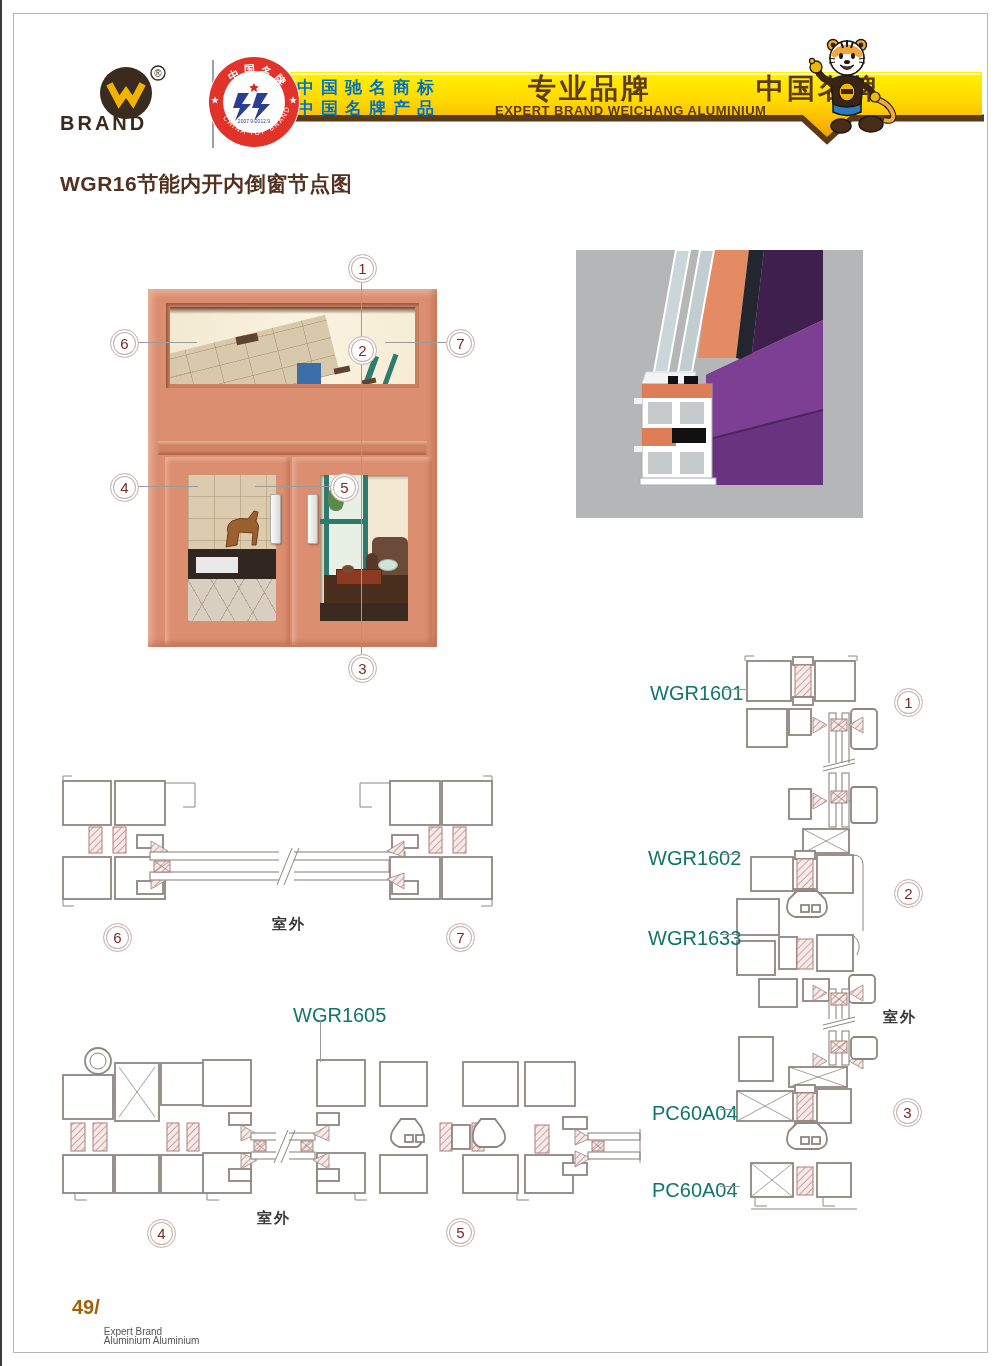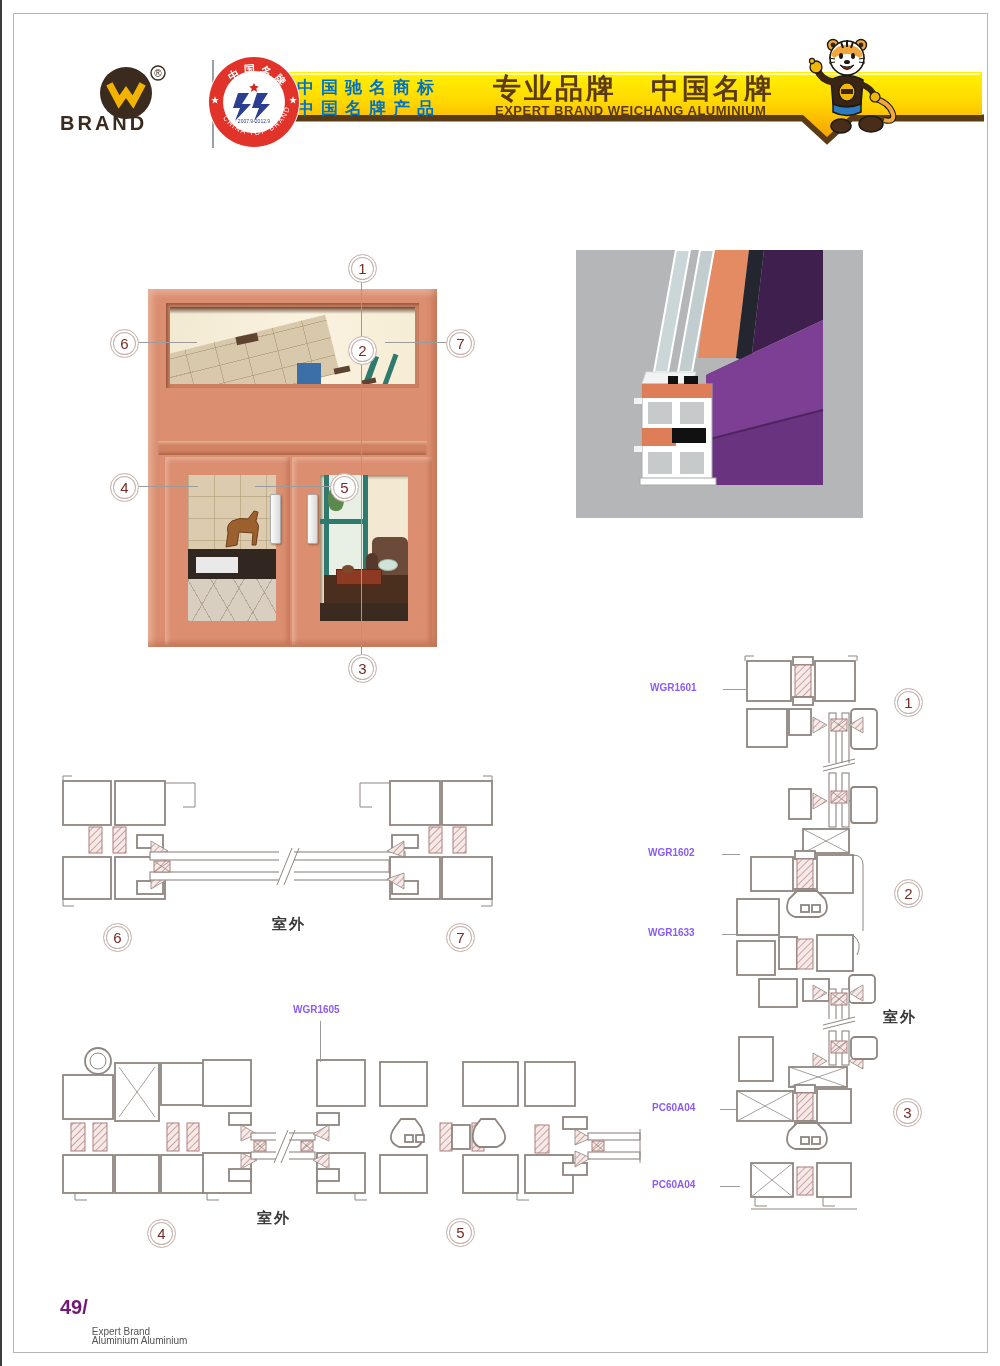--- a/index.html
+++ b/index.html
@@ -7,21 +7,21 @@
         font-family:"Liberation Sans","DejaVu Sans",sans-serif;}
   .edge-left{position:absolute;left:0;top:0;width:2px;height:1366px;background:#3c3c3c;}
   .page-border{position:absolute;left:13px;top:13px;width:973px;height:1338px;border:1px solid #b5b5b5;pointer-events:none;}
   .abs{position:absolute;}
   
   .brand-text{position:absolute;left:60px;top:112px;width:140px;font-size:20px;font-weight:bold;
               letter-spacing:3px;color:#3B2A1E;}
   .divider{position:absolute;left:212px;top:60px;width:2px;height:88px;background:#9aa0a3;}
   .blue-line{position:absolute;font-size:17px;font-weight:bold;letter-spacing:7px;color:#0072C6;white-space:nowrap;}
   .cn-slogan{position:absolute;left:493px;top:70px;font-size:28px;font-weight:bold;color:#5B3A16;white-space:nowrap;}
-  .cn-slogan span{letter-spacing:3px;}
+  .cn-slogan span{letter-spacing:3px;margin-left:35px;}
   .cn-gap{display:inline-block;width:34px;}
   .en-slogan{position:absolute;left:495px;top:103px;font-size:13px;font-weight:bold;letter-spacing:.5px;color:#5B3A16;white-space:nowrap;}
   
   .page-title{position:absolute;left:60px;top:170px;font-size:21px;font-weight:bold;color:#53301F;letter-spacing:.5px;}
   
   .win{position:absolute;left:148px;top:289px;width:289px;height:358px;background:#DB8E70;
        box-shadow:inset -3px -3px 7px rgba(140,60,30,.40), inset 3px 3px 7px rgba(255,230,214,.55);}
   .win .transom{position:absolute;left:18px;top:14px;width:253px;height:85px;background:#C97F60;
        box-shadow:inset 2px 2px 3px rgba(90,40,20,.45);}
   .win .tglass{position:absolute;left:4px;top:4px;width:245px;height:77px;overflow:hidden;
@@ -42,25 +42,25 @@
           border:1px solid #aaa;border-radius:2px;box-shadow:1px 1px 2px rgba(80,40,20,.4);}
   .rail{position:absolute;left:10px;top:152px;width:269px;height:14px;background:#D08263;
         box-shadow:inset 0 2px 3px rgba(255,230,210,.5), inset 0 -2px 3px rgba(120,50,25,.4);}
   
   .callout{position:absolute;width:27px;height:27px;border:1px solid #C4B2AB;border-radius:50%;background:#fff;
            box-shadow:inset 0 0 0 2px #fff, inset 0 0 0 3px #C4B2AB;
            display:flex;align-items:center;justify-content:center;
            font-size:15px;color:#7A2B26;font-weight:normal;}
   .cl{position:absolute;background:#9B9B9B;}
   
-  .dlabel{position:absolute;font-size:10px;color:#8b5cf6;white-space:nowrap;font-weight:bold;}
+  .dlabel{position:absolute;font-size:20px;color:#0f766e;white-space:nowrap;}
   .outdoor{position:absolute;font-size:15px;font-weight:bold;color:#3A3A3A;letter-spacing:2px;white-space:nowrap;}
   
   .footer{position:absolute;left:60px;top:1297px;display:flex;align-items:flex-start;}
-  .pageno{font-size:20px;font-weight:bold;color:#701a75;line-height:20px;}
+  .pageno{font-size:20px;font-weight:bold;color:#a16207;line-height:20px;margin-left:12px;}
   .fsmall{margin-left:4px;font-size:10px;color:#555;line-height:9px;padding-top:2px;margin-top:28px;}
   
   svg .po{fill:#fff;stroke:#8F8680;stroke-width:1.8;stroke-linejoin:miter;}
   svg .pi{fill:none;stroke:#8F8680;stroke-width:1;}
   svg .th{fill:url(#hat);stroke:#AD7F7B;stroke-width:1;}
   svg .fl{fill:url(#hat);stroke:#8F8680;stroke-width:.8;}
   svg .gl{fill:#fff;stroke:#8F8680;stroke-width:1.1;}
   svg .xl{stroke:#8F8680;stroke-width:.8;}
   svg .brk{stroke:#8F8680;stroke-width:1;}
 </style>
@@ -149,20 +149,21 @@
     <circle cx="52" cy="22" r="17" fill="#fff" stroke="#1A1A10" stroke-width="1.6"></circle>
     <path d="M36,19 a17,16 0 0 1 32,0 l-3,3 q-13,-8 -26,0 z" fill="#F0A83C"></path>
     <path d="M46,6 l2,6 M52,4 l0,7 M58,6 l-2,6" stroke="#1A1A10" stroke-width="2"></path>
     <ellipse cx="46" cy="20" rx="2" ry="3" fill="#1A1A10"></ellipse>
     <ellipse cx="58" cy="20" rx="2" ry="3" fill="#1A1A10"></ellipse>
     <ellipse cx="52" cy="26" rx="3" ry="2" fill="#1A1A10"></ellipse>
     <path d="M45,29 q7,9 14,0 q-7,4 -14,0 z" fill="#B71C1C" stroke="#1A1A10" stroke-width="1"></path>
     <path d="M34,22 l6,1 M34,27 l6,-1 M70,22 l-6,1 M70,27 l-6,-1" stroke="#1A1A10" stroke-width="1.2"></path>
   </svg>
 
+  <div class="page-title">WGR16节能内开内倒窗节点图</div>
 
   <div class="win">
     <div class="transom">
       <div class="tglass">
         <div class="tile-wall"></div>
         <div class="blue-wall"></div>
         <div class="teal1"></div>
         <div class="teal2"></div>
         <div class="lightbar" style="left:66px;top:28px;width:22px;height:8px"></div>
         <div class="lightbar" style="left:164px;top:60px;width:16px;height:6px"></div>

